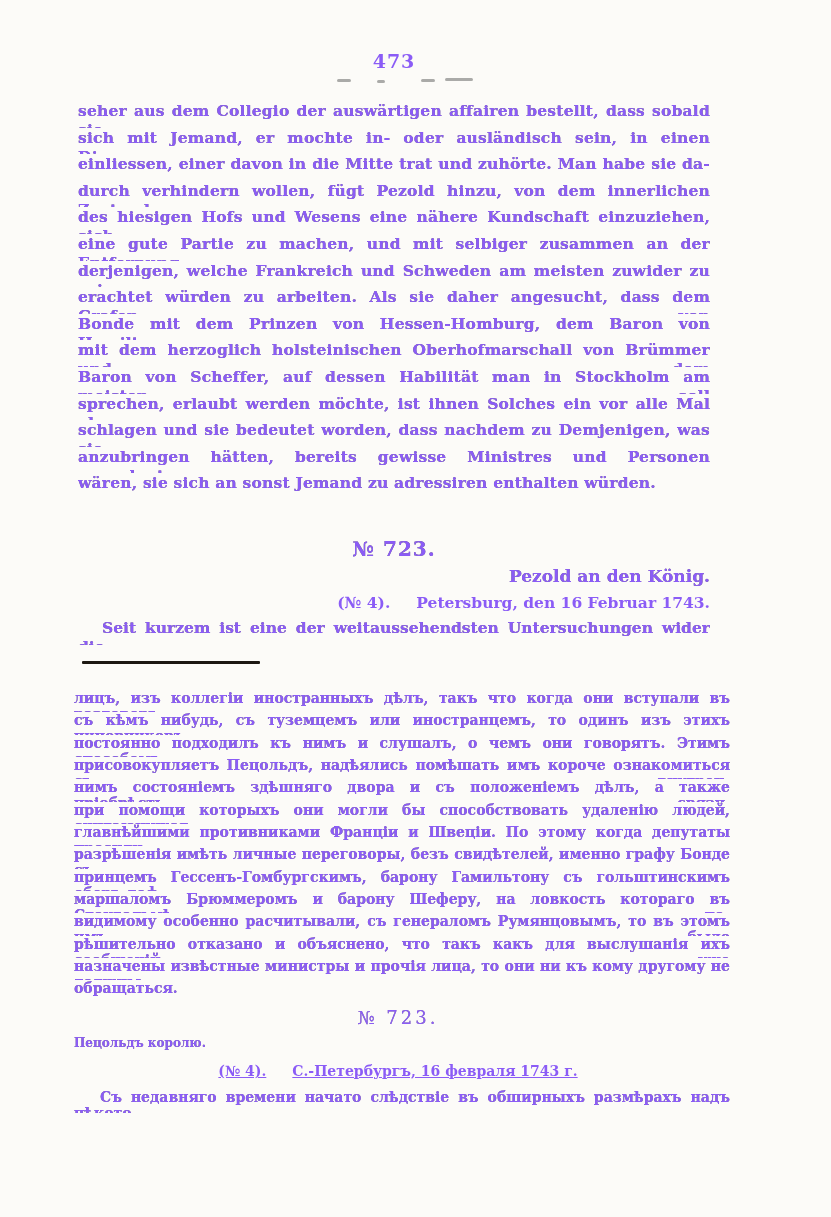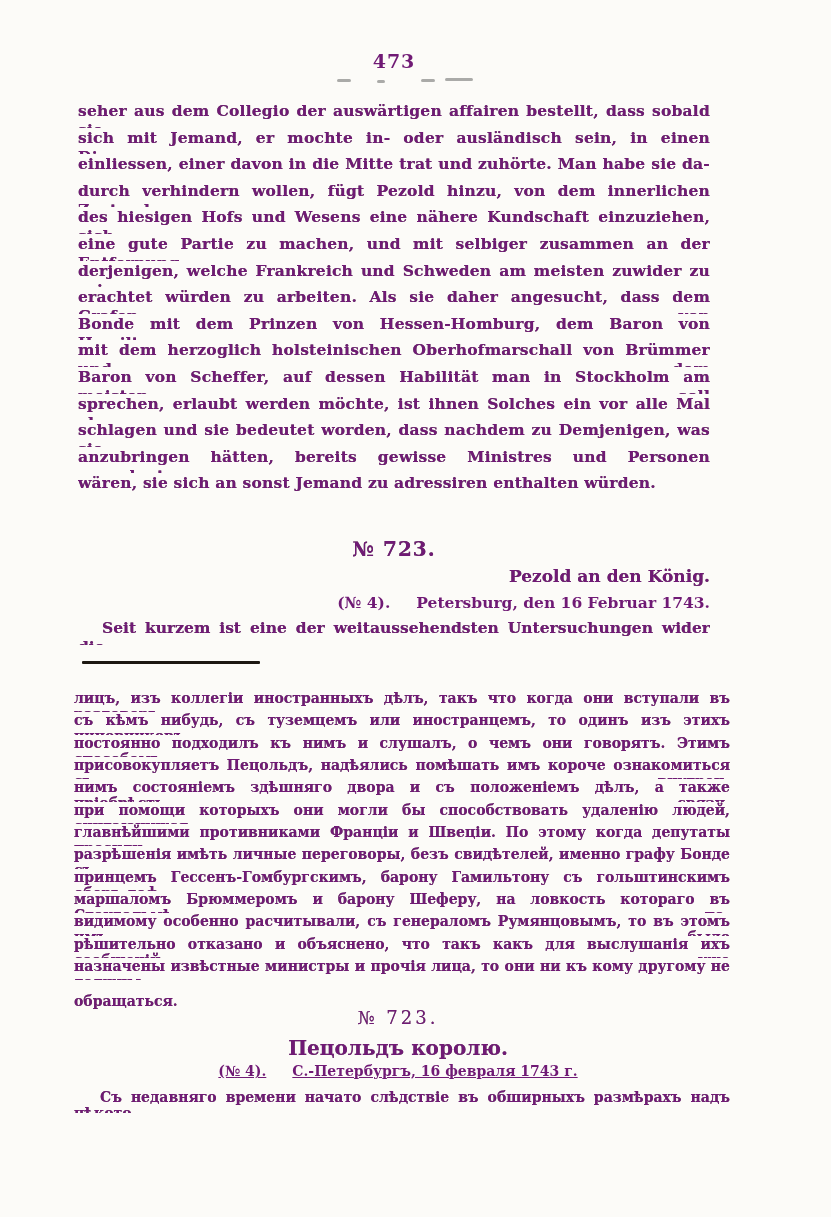--- a/index.html
+++ b/index.html
@@ -5,21 +5,21 @@
   html, body { margin: 0; padding: 0; }
   body {
     width: 831px; height: 1217px;
     background: #e9e9e9;
     font-family: "DejaVu Serif", serif;
   }
   .paper {
     position: relative;
     width: 831px; height: 1217px;
     background: #fcfbf8;
-    color: #701a75;
+    color: #8b5cf6;
     overflow: hidden;
   }
   .abs { position: absolute; }
 
   
   .page-number {
     left: 78px; top: 50px; width: 632px;
     text-align: center;
     font-size: 19px; font-weight: 700; letter-spacing: 1px;
   }
@@ -72,30 +72,30 @@
 
   
   .footnote-block { left: 74px; top: 690px; width: 656px; }
   .fn-line {
     height: 22.35px; overflow: hidden;
     font-size: 14px; font-weight: 700;
     text-align: justify; text-align-last: justify;
     text-shadow: 0 0 0.4px rgba(20,14,8,.6);
     white-space: normal;
   }
-  .fn-line.no-just { text-align-last: left; margin-top: 13px; }
+  .fn-line.no-just { text-align-last: left; }
 
   .h-number-ru {
     left: 74px; top: 1007px; width: 648px; text-align: center;
     font-size: 18px; font-weight: 400; letter-spacing: 3px;
     text-shadow: 0 0 0.4px rgba(20,14,8,.5);
   }
   .h-title-ru {
-    left: 74px; top: 1036px; width: 648px; text-align: center;
-    font-size: 20px; font-weight: 700;
+    left: 74px; top: 1036px; width: 648px; 
+    font-size: 12px; font-weight: 700;
     text-shadow: 0 0 0.4px rgba(20,14,8,.6);
   }
   .h-dateline-ru {
     left: 74px; top: 1063px; width: 648px; text-align: center;
     font-size: 14px; font-weight: 700; text-decoration: underline;
   }
   .opening-ru {
     left: 74px; top: 1089px; width: 656px;
     font-size: 14px; font-weight: 700;
     text-indent: 26px;

